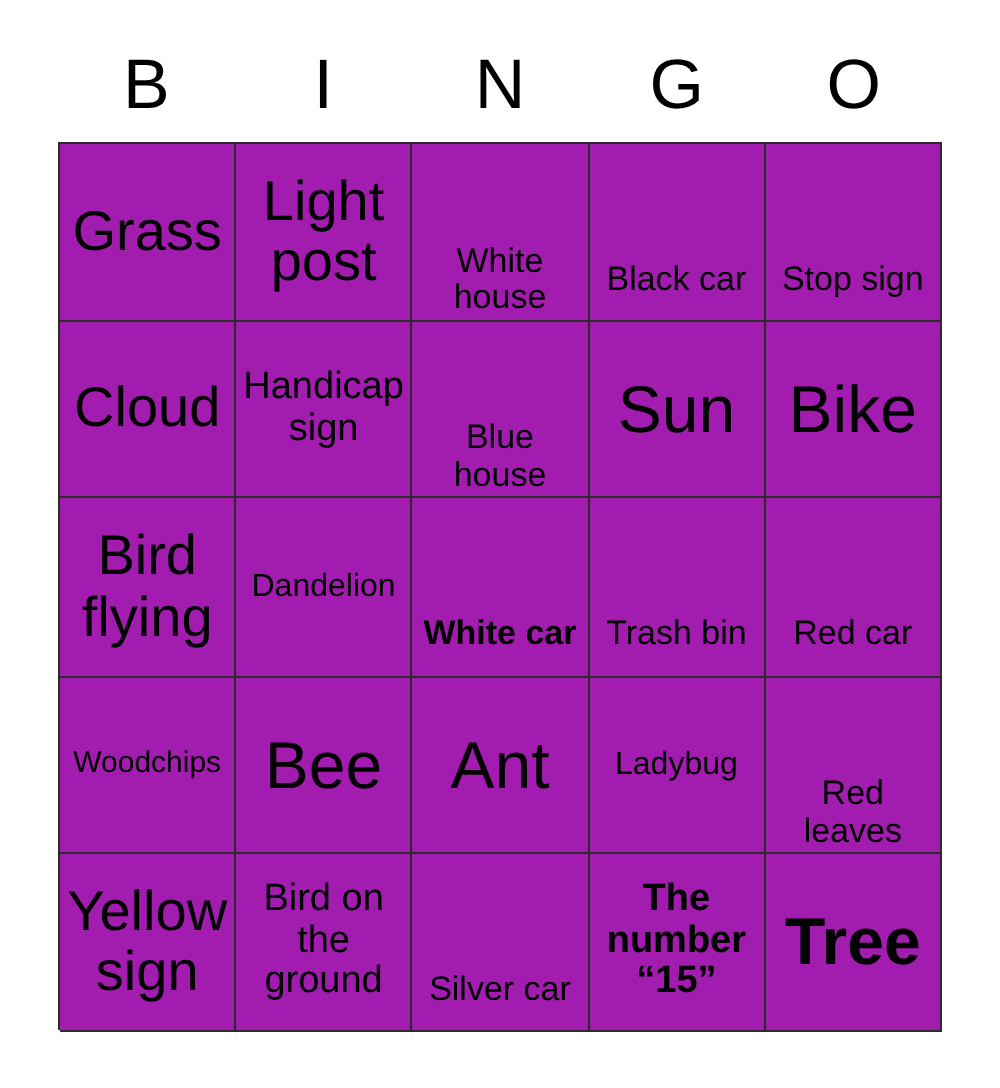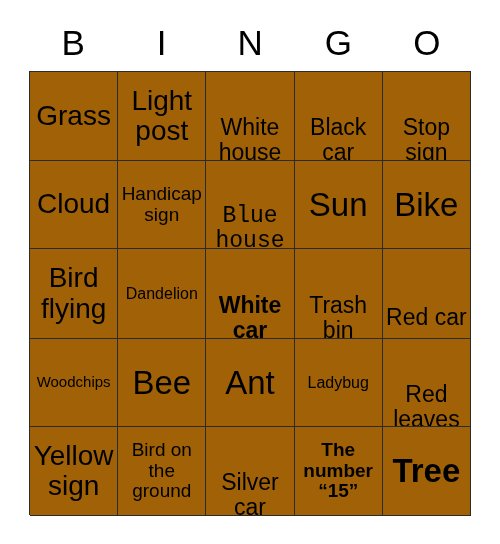--- a/index.html
+++ b/index.html
@@ -59,33 +59,33 @@
   .cell {
     box-sizing: border-box;
     border-right: 1.5px solid #2b2b2b;
     border-bottom: 1.5px solid #2b2b2b;
     display: flex;
     align-items: center;
     justify-content: center;
     text-align: center;
     padding: 2px 3px;
     overflow: hidden;
-    background: #a16207;
+    background: #a21caf;
   }
   .cell-text {
     display: block;
     width: 100%;
     line-height: 1.08;
     word-wrap: break-word;
     hyphens: none;
   }
   
   .fs-xl   { font-size: 33px; }
   .fs-lg   { font-size: 28px; }
-  .fs-md   { font-size: 23px; margin-top: 48px; }
+  .fs-md   { font-size: 17px; margin-top: 48px; }
   .fs-sm   { font-size: 19px; }
   .fs-xs   { font-size: 16px; }
   .fs-xxs  { font-size: 15px; }
 </style>
 </head>
 <body style="background: rgb(255, 255, 255);">
 
 <div id="card">
 
   <div id="header-row">
@@ -113,21 +113,21 @@
     <div class="cell" style="border-color: rgb(43, 43, 43);">
         <span class="cell-text fs-md">Stop sign</span>
       </div>
 
     <div class="cell" style="border-color: rgb(43, 43, 43);">
         <span class="cell-text fs-lg">Cloud</span>
       </div>
     <div class="cell" style="border-color: rgb(43, 43, 43);">
         <span class="cell-text fs-sm">Handicap sign</span>
       </div>
-    <div class="cell" style="border-color: rgb(43, 43, 43); font-family: Liberation Mono, monospace;">
+    <div class="cell" style="border-color: rgb(43, 43, 43);">
         <span class="cell-text fs-md">Blue house</span>
       </div>
     <div class="cell" style="border-color: rgb(43, 43, 43);">
         <span class="cell-text fs-xl">Sun</span>
       </div>
     <div class="cell" style="border-color: rgb(43, 43, 43); justify-content: center;">
         <span class="cell-text fs-xl">Bike</span>
       </div>
 
     <div class="cell" style="border-color: rgb(43, 43, 43);">

